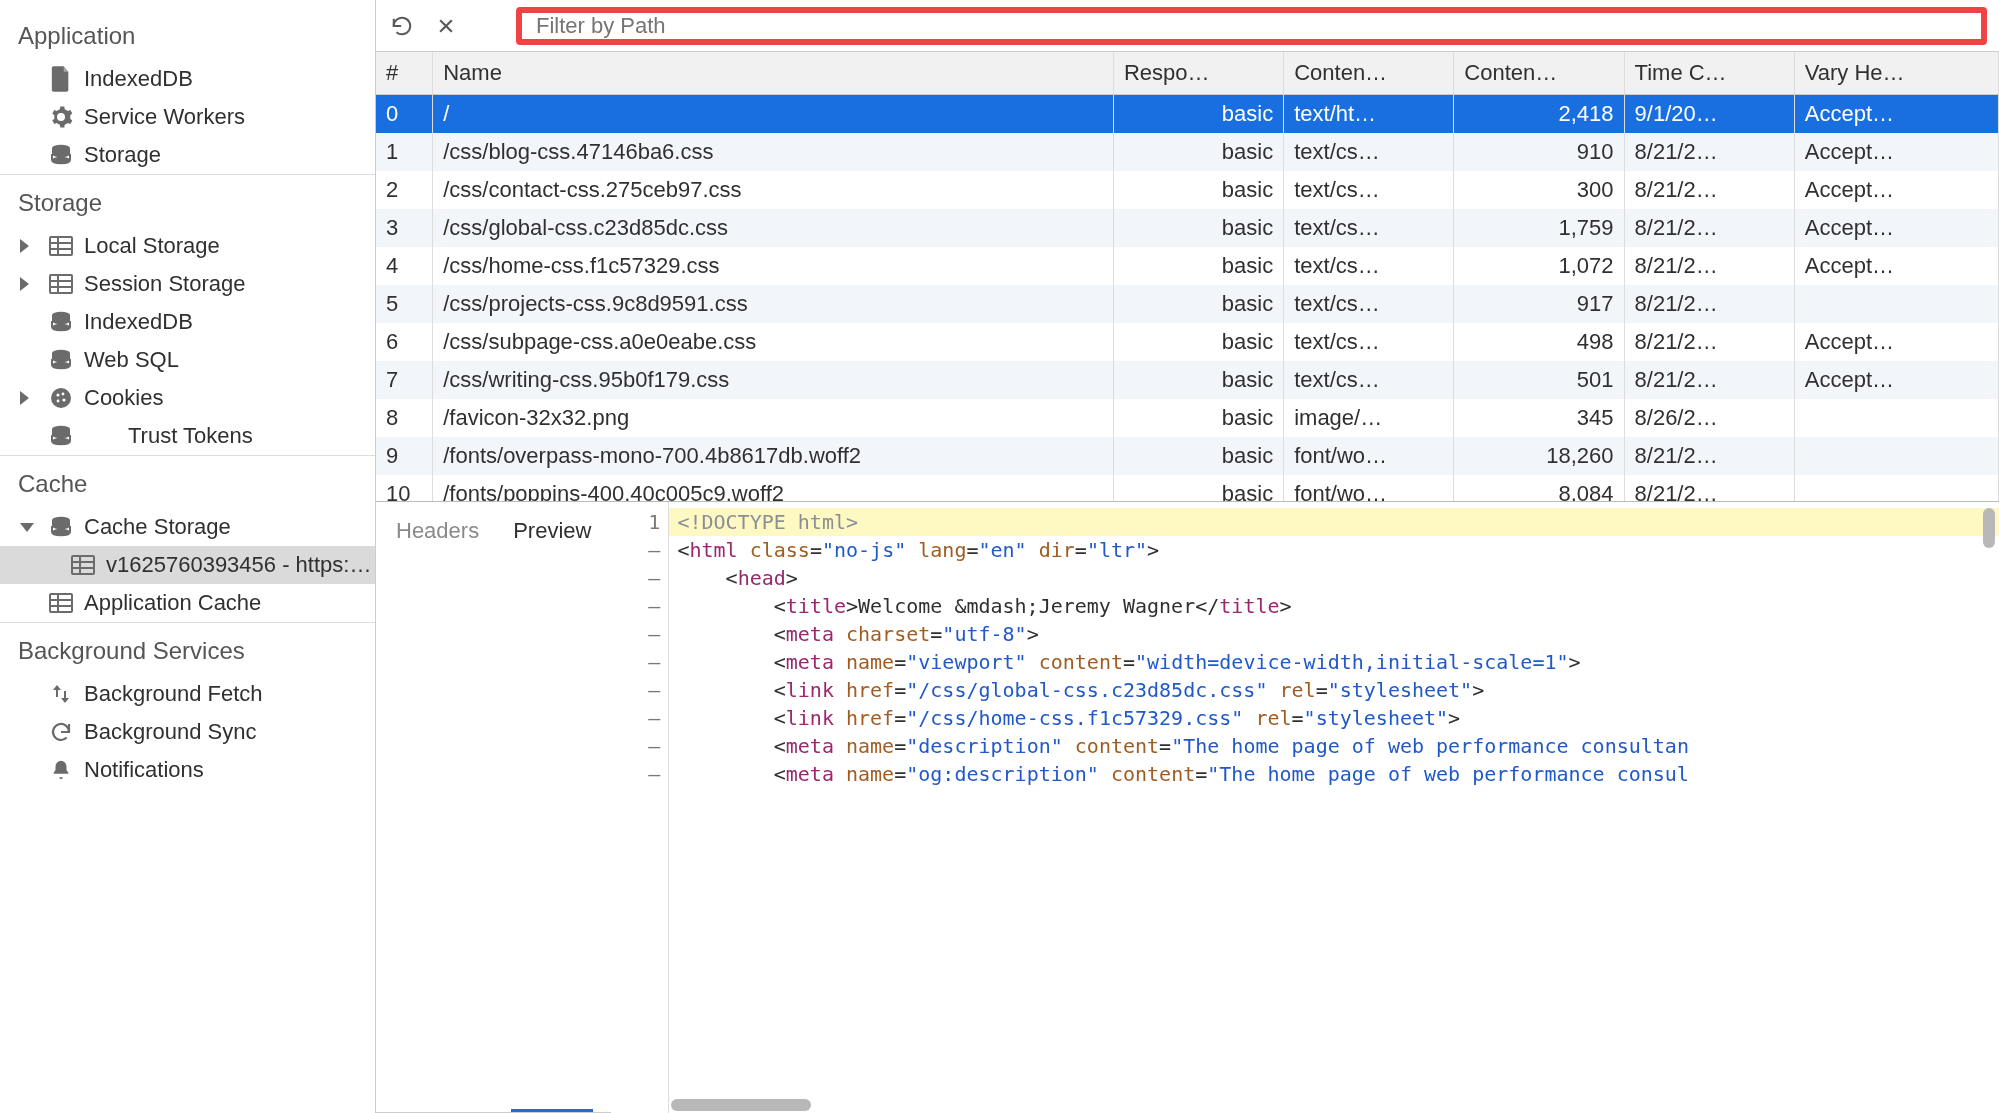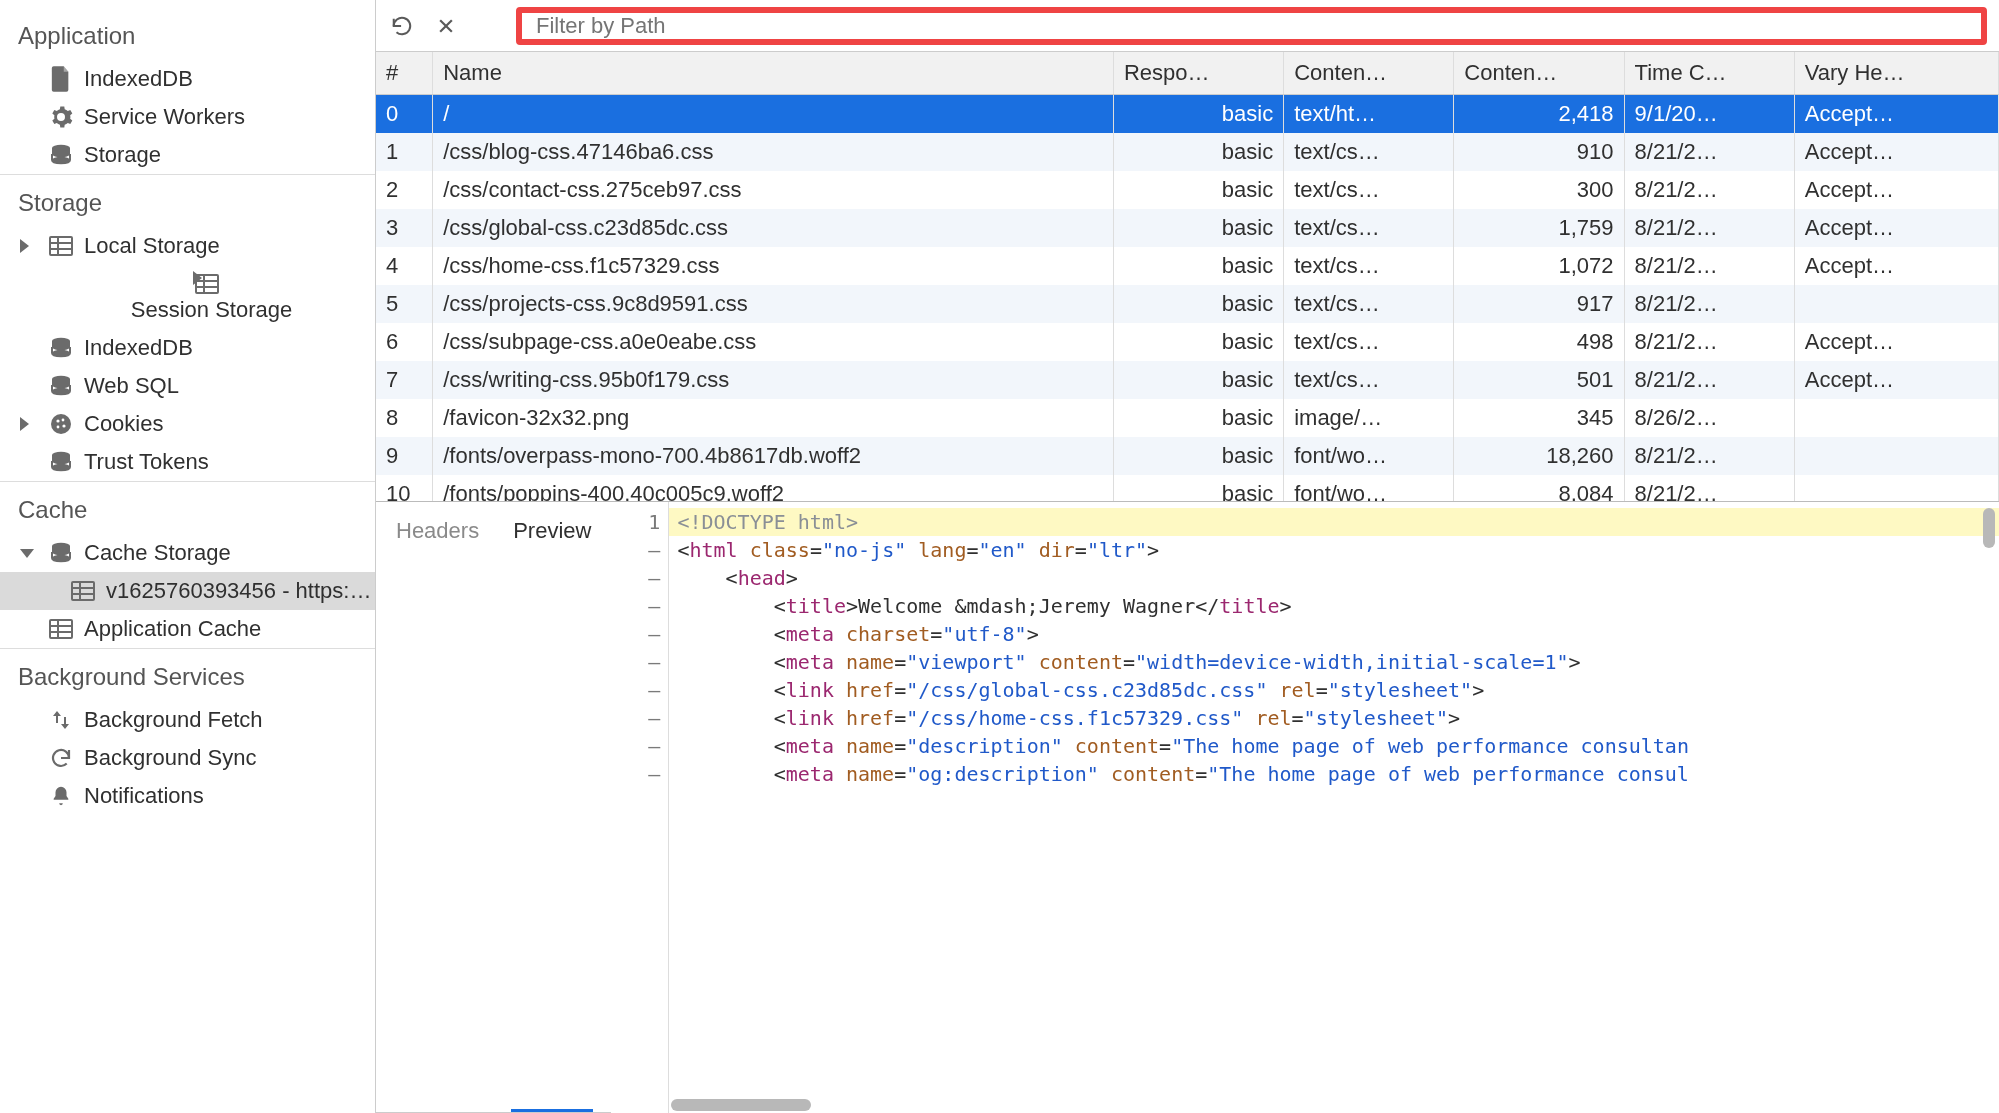--- a/index.html
+++ b/index.html
@@ -241,21 +241,21 @@
         <span class="tree-icon">
           <svg width="24" height="20" viewBox="0 0 24 20" fill="#6b6b6b">
             <rect x="1" y="1" width="22" height="18" rx="1" fill="none" stroke="#6b6b6b" stroke-width="2"></rect>
             <line x1="1" y1="7" x2="23" y2="7" stroke="#6b6b6b" stroke-width="2"></line>
             <line x1="1" y1="13" x2="23" y2="13" stroke="#6b6b6b" stroke-width="2"></line>
             <line x1="9" y1="1" x2="9" y2="19" stroke="#6b6b6b" stroke-width="2"></line>
           </svg>
         </span>
         <span class="tree-label">Local Storage</span>
       </div>
-      <div class="tree-item indent-1" style="position: relative; flex-direction: column;">
+      <div class="tree-item indent-1" style="position: relative;">
         <span class="disclosure right"></span>
         <span class="tree-icon">
           <svg width="24" height="20" viewBox="0 0 24 20" fill="#6b6b6b">
             <rect x="1" y="1" width="22" height="18" rx="1" fill="none" stroke="#6b6b6b" stroke-width="2"></rect>
             <line x1="1" y1="7" x2="23" y2="7" stroke="#6b6b6b" stroke-width="2"></line>
             <line x1="1" y1="13" x2="23" y2="13" stroke="#6b6b6b" stroke-width="2"></line>
             <line x1="9" y1="1" x2="9" y2="19" stroke="#6b6b6b" stroke-width="2"></line>
           </svg>
         </span>
         <span class="tree-label">Session Storage</span>
@@ -288,21 +288,21 @@
           <svg width="24" height="24" viewBox="0 0 24 24" fill="#6b6b6b">
             <circle cx="12" cy="12" r="10"></circle>
             <circle cx="9" cy="9" r="1.6" fill="#fff"></circle>
             <circle cx="14" cy="8" r="1.4" fill="#fff"></circle>
             <circle cx="15" cy="14" r="1.6" fill="#fff"></circle>
             <circle cx="9" cy="15" r="1.4" fill="#fff"></circle>
           </svg>
         </span>
         <span class="tree-label">Cookies</span>
       </div>
-      <div class="tree-item indent-0" style="position: relative;">
+      <div class="tree-item indent-0" style="position: relative; gap: 44px;">
         <span class="tree-icon">
           <svg width="24" height="24" viewBox="0 0 24 24" fill="#6b6b6b">
             <ellipse cx="12" cy="5" rx="9" ry="3.2"></ellipse>
             <path d="M3 5v6c0 1.8 4 3.2 9 3.2s9-1.4 9-3.2V5"></path>
             <path d="M3 11v6c0 1.8 4 3.2 9 3.2s9-1.4 9-3.2v-6" fill="none" stroke="#6b6b6b" stroke-width="2"></path>
             <ellipse cx="12" cy="17" rx="9" ry="3.2"></ellipse>
           </svg>
         </span>
         <span class="tree-label">Trust Tokens</span>
       </div>

